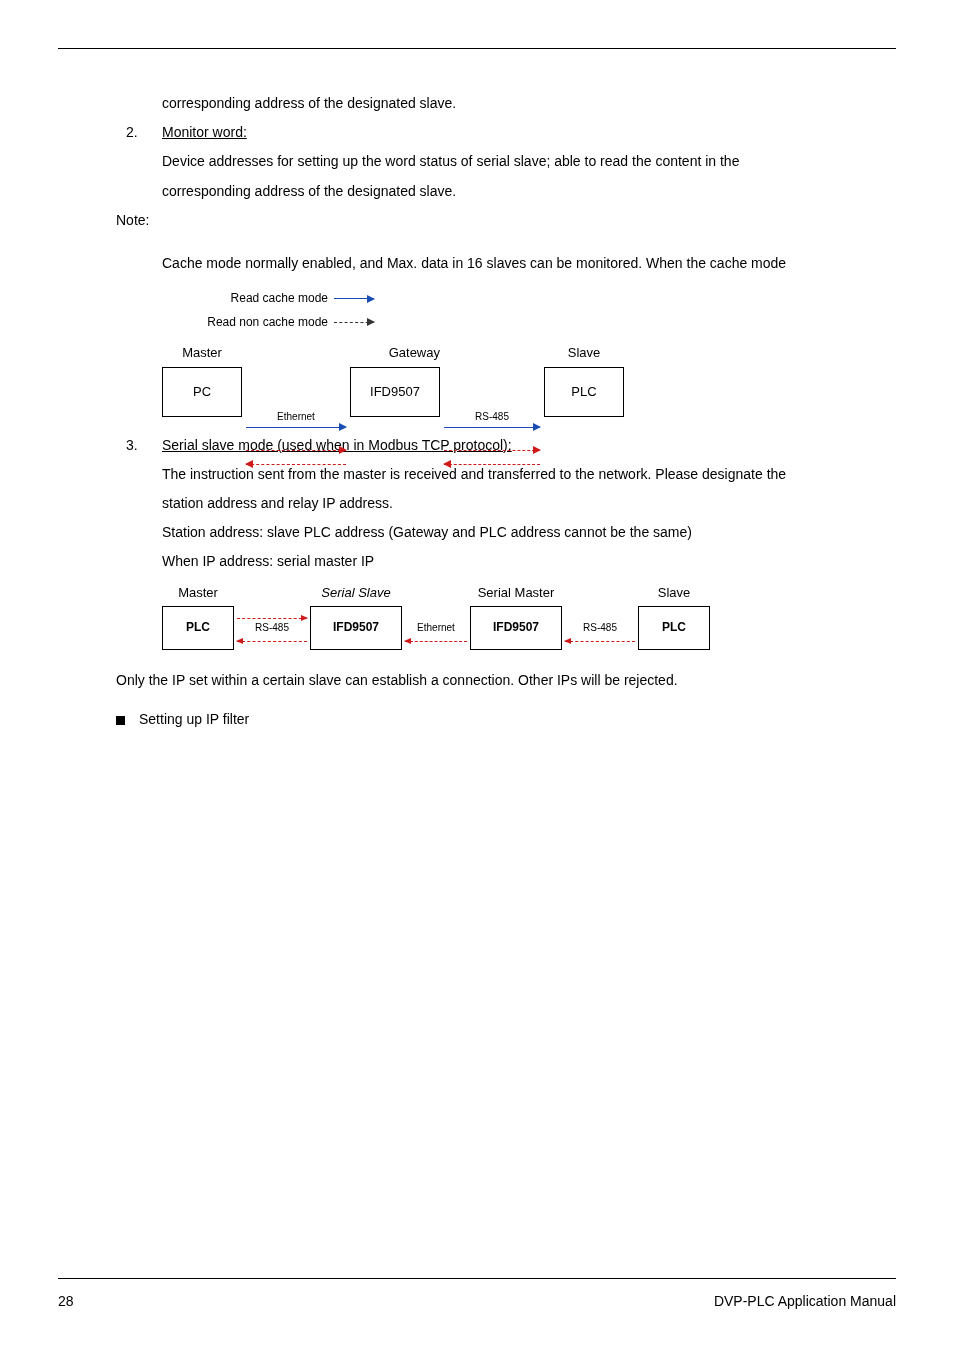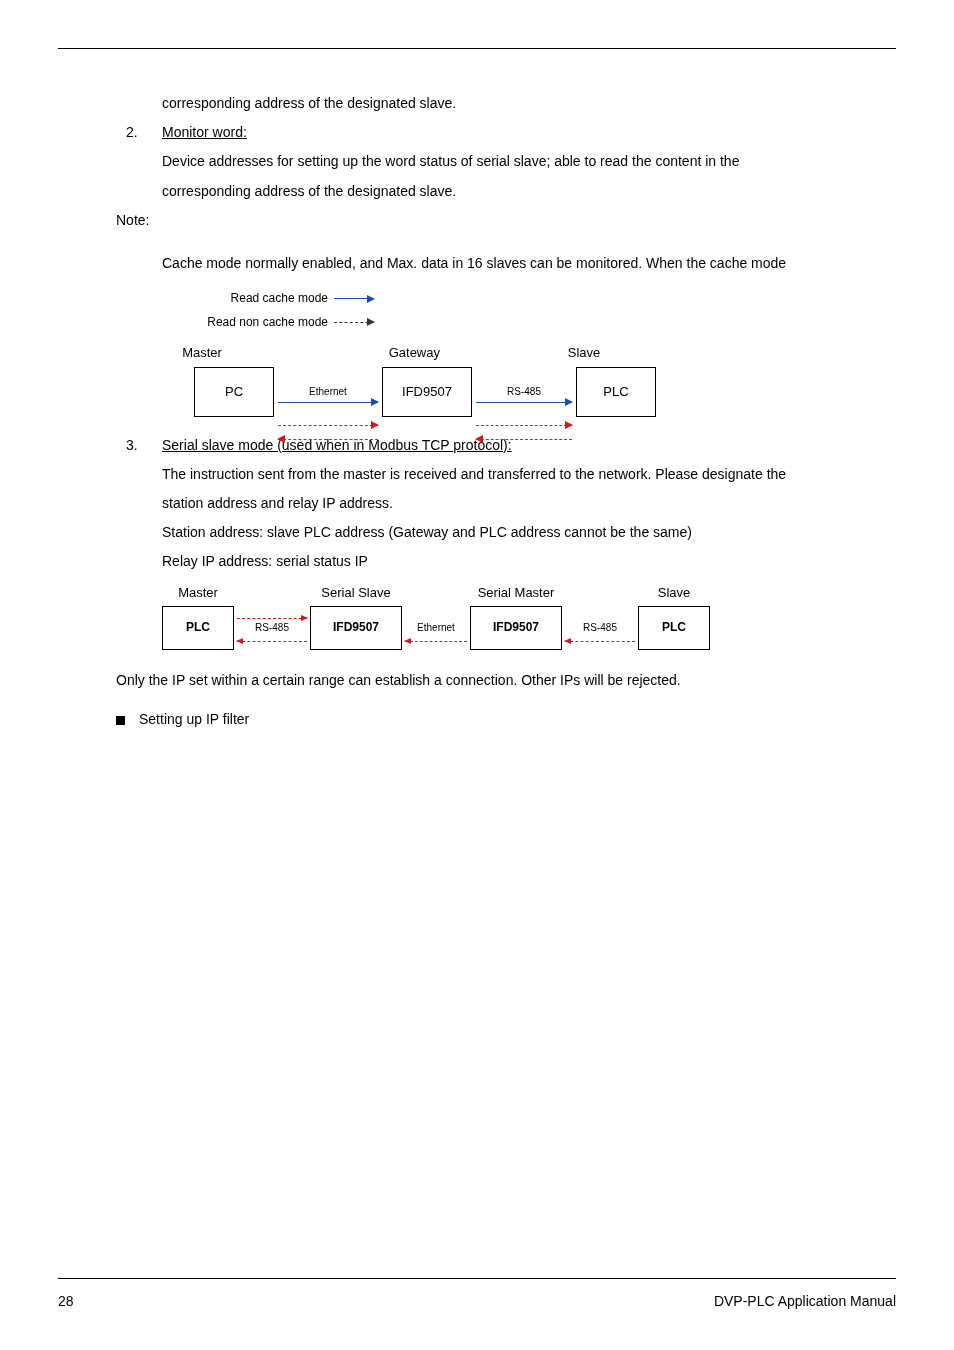--- a/index.html
+++ b/index.html
@@ -93,22 +93,21 @@
       margin-top: 8px;
       margin-bottom: 2px;
     }
     .d1-labels span:nth-child(1){ width: 80px; text-align: center; }
     .d1-labels span:nth-child(2){ width: 108px; }
     .d1-labels span:nth-child(3){ width: 90px; text-align: right; }
     .d1-labels span:nth-child(4){ width: 104px; }
     .d1-labels span:nth-child(5){ width: 80px; text-align: center; }
     .d1-boxes {
       display: flex;
-      align-items: center;
-      margin-left: 32px;
+      align-items: flex-end;
     }
     .d1-box {
       border: 1px solid #000;
       width: 80px;
       height: 50px;
       display: flex;
       align-items: center;
       justify-content: center;
       font-size: 13px;
     }
@@ -158,21 +157,21 @@
       margin: 6px 0 18px 36px;
     }
     .d2-labels {
       display: flex;
       font-size: 13px;
       margin-bottom: 2px;
     }
     .d2-labels span { text-align: center; }
     .d2-labels span:nth-child(1){ width:72px; }
     .d2-labels span:nth-child(2){ width:76px; }
-    .d2-labels span:nth-child(3){ width:92px; }
+    .d2-labels span:nth-child(3){ width:92px;font-style:italic; }
     .d2-labels span:nth-child(4){ width:68px; }
     .d2-labels span:nth-child(5){ width:92px; }
     .d2-labels span:nth-child(6){ width:76px; }
     .d2-labels span:nth-child(7){ width:72px; }
     .d2-boxes { display: flex; align-items: stretch; }
     .d2-box {
       border: 1.5px solid #000;
       width: 72px; height: 44px;
       display: flex; align-items: center; justify-content: center;
       font-size: 12px; font-weight: bold;
@@ -284,21 +283,21 @@
       <div class="d1-box">PLC</div>
     </div>
   </div>
 
   <div class="para">
     <span class="li-num">3.</span><span class="li-txt">Serial slave mode (used when in Modbus TCP protocol):</span>
   </div>
   <div class="indent-body para">The instruction sent from the master is received and transferred to the network. Please designate the</div>
   <div class="indent-body para">station address and relay IP address.</div>
   <div class="indent-body para">Station address: slave PLC address (Gateway and PLC address cannot be the same)</div>
-  <div class="indent-body para">Relay IP address: serial status IP</div>
+  <div class="indent-body para">When IP address: serial master IP</div>
 
   <div class="diagram2">
     <div class="d2-labels">
       <span>Master</span>
       <span></span>
       <span>Serial Slave</span>
       <span></span>
       <span>Serial Master</span>
       <span></span>
       <span>Slave</span>
@@ -317,21 +316,21 @@
       </div>
       <div class="d2-box mid">IFD9507</div>
       <div class="d2-conn w1">
         <span class="lbl">RS-485</span>
         <span class="dash-l-red"></span>
       </div>
       <div class="d2-box">PLC</div>
     </div>
   </div>
 
-  <div class="para" style="margin-left:-10px">Only the IP set within a certain range can establish a connection. Other IPs will be rejected.</div>
+  <div class="para" style="margin-left:-10px">Only the IP set within a certain slave can establish a connection. Other IPs will be rejected.</div>
 
   <div class="bullet-row">
     <span class="bullet-sq"></span><span>Setting up IP filter</span>
   </div>
 
 </div>
 
 <div class="footer">
   <span>28</span>
   <span>DVP-PLC  Application  Manual</span>

